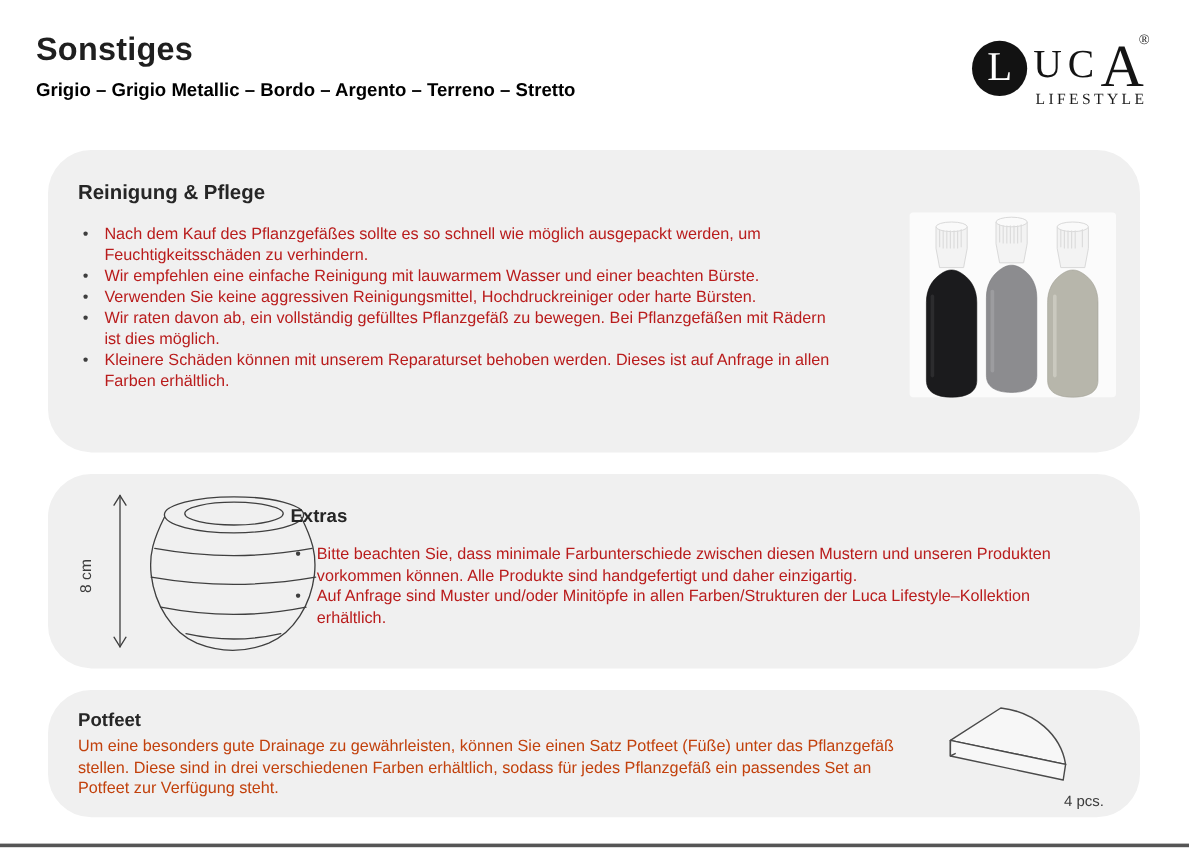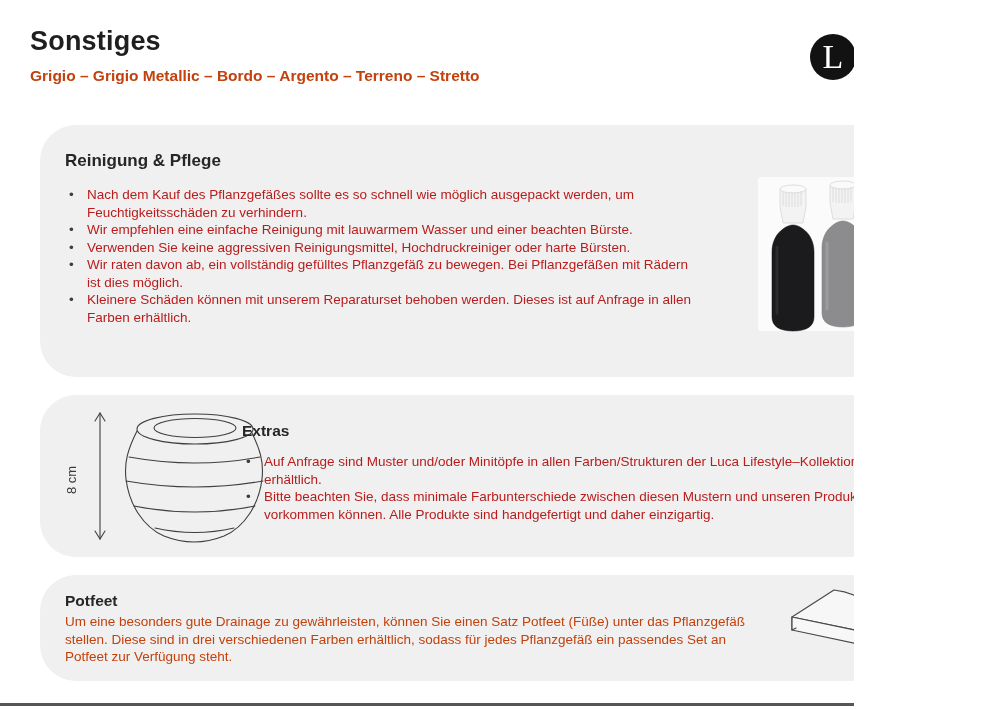--- a/index.html
+++ b/index.html
@@ -1,29 +1,29 @@
 <!DOCTYPE html>
 <html><head>
 <meta charset="utf-8">
 <style>
   * { margin:0; padding:0; box-sizing:border-box; }
   html,body { background:#ffffff; }
   .page {
-    position:relative; width:854px; height:710px; background:#ffffff;
+    position:relative; width:991px; height:710px; background:#ffffff;
     font-family:"Liberation Sans", sans-serif; overflow:hidden;
   }
 
   
   .page-title {
     position:absolute; left:30px; top:26px;
     font-size:27px; font-weight:700; color:#1f1f1f; letter-spacing:.2px;
   }
   .page-subtitle {
     position:absolute; left:30px; top:67px;
-    font-size:15.5px; font-weight:700; color:#c2410c;text-align:center;
+    font-size:15.5px; font-weight:700; color:#000000;text-align:center;
   }
 
   
   .logo { position:absolute; left:810px; top:24px; width:145px; height:66px;
           font-family:"Liberation Serif", serif; color:#141414; }
   .logo-circle {
     position:absolute; left:0; top:10px; width:46px; height:46px;
     background:#121212; border-radius:50%; text-align:center;
   }
   .logo-circle span {
@@ -179,22 +179,22 @@
           <path d="M76,101 Q137,113 197,101"></path>
           <path d="M97,123 Q137,132 176,123"></path>
         </g>
         <text x="18" y="75" transform="rotate(-90 18 75)" text-anchor="middle" font-size="13" fill="#3b3b3b" font-family="Liberation Sans, sans-serif">8 cm</text>
       </svg>
     </div>
 
     <div class="extras-content">
       <h2>Extras</h2>
       <ul class="bullets extras-list">
+        <li>Bitte beachten Sie, dass minimale Farbunterschiede zwischen diesen Mustern und unseren Produkten vorkommen können. Alle Produkte sind handgefertigt und daher einzigartig.</li>
         <li>Auf Anfrage sind Muster und/oder Minitöpfe in allen Farben/Strukturen der Luca Lifestyle–Kollektion erhältlich.</li>
-        <li>Bitte beachten Sie, dass minimale Farbunterschiede zwischen diesen Mustern und unseren Produkten vorkommen können. Alle Produkte sind handgefertigt und daher einzigartig.</li>
       </ul>
     </div>
   </div>
 
   <div class="card card-potfeet">
     <h2>Potfeet</h2>
     <p class="potfeet-text">Um eine besonders gute Drainage zu gewährleisten, können Sie einen Satz Potfeet (Füße) unter das Pflanzgefäß stellen. Diese sind in drei verschiedenen Farben erhältlich, sodass für jedes Pflanzgefäß ein passendes Set an Potfeet zur Verfügung steht.</p>
 
     <div class="potfeet-fig">
       <svg width="160" height="96" viewBox="0 0 160 96">

